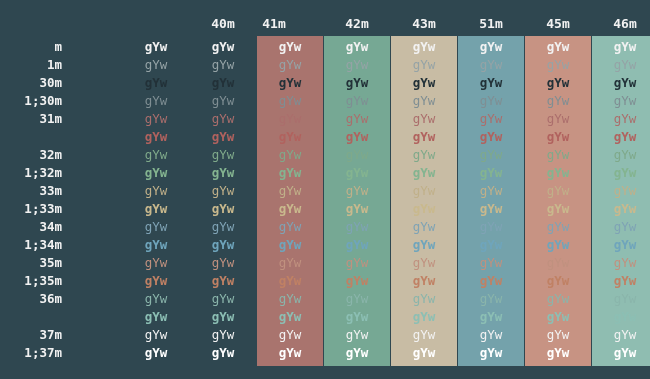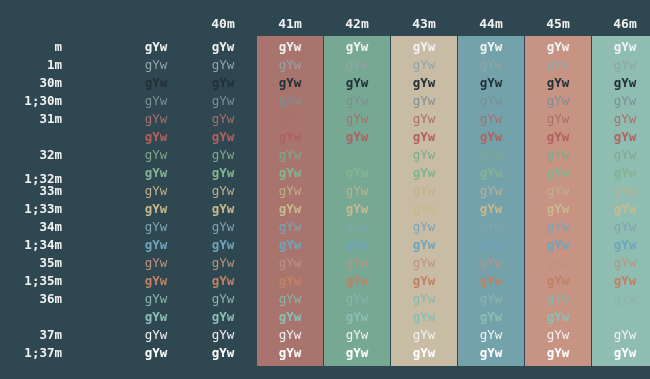--- a/index.html
+++ b/index.html
@@ -35,27 +35,27 @@
     white-space:pre;
   }
   .cell.b{font-weight:bold;}
 </style>
 </head>
 <body>
 
 <div id="sheet">
     <div class="hdr" style="left: 190px; width: 66px;">40m</div>
     <div class="colblock" style="left: 257px; width: 66px; background: rgb(169, 116, 110);"></div>
-    <div class="hdr" style="left: 257px; width: 66px;">41m</div>
+    <div class="hdr" style="left: 241px; width: 66px;">41m</div>
     <div class="colblock" style="left: 324px; width: 66px; background: rgb(118, 168, 148);"></div>
     <div class="hdr" style="left: 324px; width: 66px;">42m</div>
     <div class="colblock" style="left: 391px; width: 66px; background: rgb(200, 188, 164);"></div>
     <div class="hdr" style="left: 391px; width: 66px;">43m</div>
     <div class="colblock" style="left: 458px; width: 66px; background: rgb(116, 162, 171);"></div>
-    <div class="hdr" style="left: 458px; width: 66px;">44m</div>
+    <div class="hdr" style="left: 458px; width: 66px;">51m</div>
     <div class="colblock" style="left: 525px; width: 66px; background: rgb(199, 147, 131);"></div>
     <div class="hdr" style="left: 525px; width: 66px;">45m</div>
     <div class="colblock" style="left: 592px; width: 66px; background: rgb(143, 189, 177);"></div>
     <div class="hdr" style="left: 592px; width: 66px;">46m</div>
     <div class="rowlabel" style="top: 38px;">m</div>
     <div class="cell b" style="left: 123px; top: 38px; color: rgb(242, 242, 242);">gYw</div>
     <div class="cell b" style="left: 190px; top: 38px; color: rgb(242, 242, 242);">gYw</div>
     <div class="cell b" style="left: 257px; top: 38px; color: rgb(242, 242, 242);">gYw</div>
     <div class="cell b" style="left: 324px; top: 38px; color: rgb(242, 242, 242);">gYw</div>
     <div class="cell b" style="left: 391px; top: 38px; color: rgb(242, 242, 242);">gYw</div>
@@ -108,21 +108,21 @@
     <div class="cell b" style="left: 592px; top: 128px; color: rgb(177, 98, 94);">gYw</div>
     <div class="rowlabel" style="top: 146px;">32m</div>
     <div class="cell" style="left: 123px; top: 146px; color: rgb(127, 169, 138);">gYw</div>
     <div class="cell" style="left: 190px; top: 146px; color: rgb(127, 169, 138);">gYw</div>
     <div class="cell" style="left: 257px; top: 146px; color: rgb(127, 169, 138);">gYw</div>
     <div class="cell" style="left: 324px; top: 146px; color: rgb(127, 169, 138);">gYw</div>
     <div class="cell" style="left: 391px; top: 146px; color: rgb(127, 169, 138);">gYw</div>
     <div class="cell" style="left: 458px; top: 146px; color: rgb(127, 169, 138);">gYw</div>
     <div class="cell" style="left: 525px; top: 146px; color: rgb(127, 169, 138);">gYw</div>
     <div class="cell" style="left: 592px; top: 146px; color: rgb(127, 169, 138);">gYw</div>
-    <div class="rowlabel" style="top: 164px; margin-top: 6px;">1;32m</div>
+    <div class="rowlabel" style="top: 164px;">1;32m</div>
     <div class="cell b" style="left: 123px; top: 164px; color: rgb(132, 180, 144);">gYw</div>
     <div class="cell b" style="left: 190px; top: 164px; color: rgb(132, 180, 144);">gYw</div>
     <div class="cell b" style="left: 257px; top: 164px; color: rgb(132, 180, 144);">gYw</div>
     <div class="cell b" style="left: 324px; top: 164px; color: rgb(132, 180, 144);">gYw</div>
     <div class="cell b" style="left: 391px; top: 164px; color: rgb(132, 180, 144);">gYw</div>
     <div class="cell b" style="left: 458px; top: 164px; color: rgb(132, 180, 144);">gYw</div>
     <div class="cell b" style="left: 525px; top: 164px; color: rgb(132, 180, 144);">gYw</div>
     <div class="cell b" style="left: 592px; top: 164px; color: rgb(132, 180, 144);">gYw</div>
     <div class="rowlabel" style="top: 182px;">33m</div>
     <div class="cell" style="left: 123px; top: 182px; color: rgb(192, 176, 137);">gYw</div>

